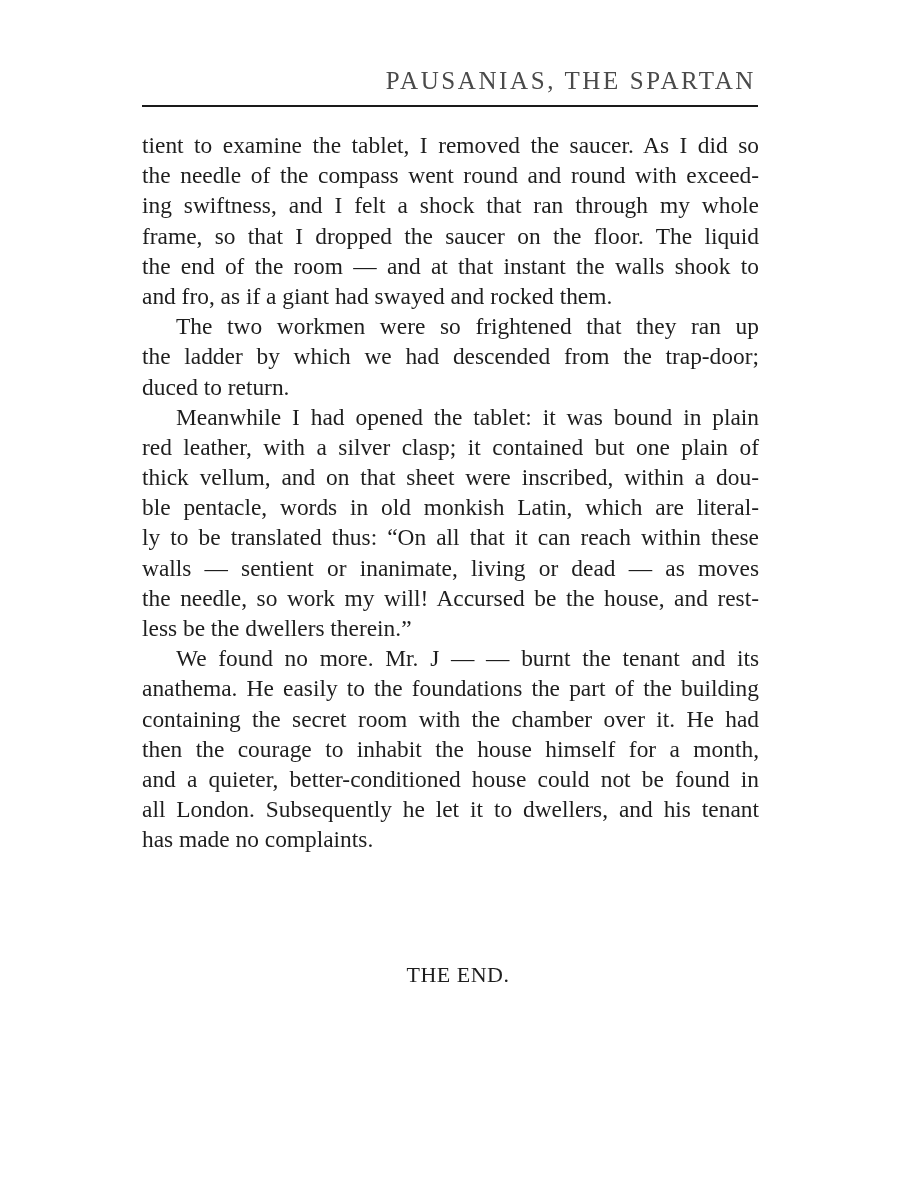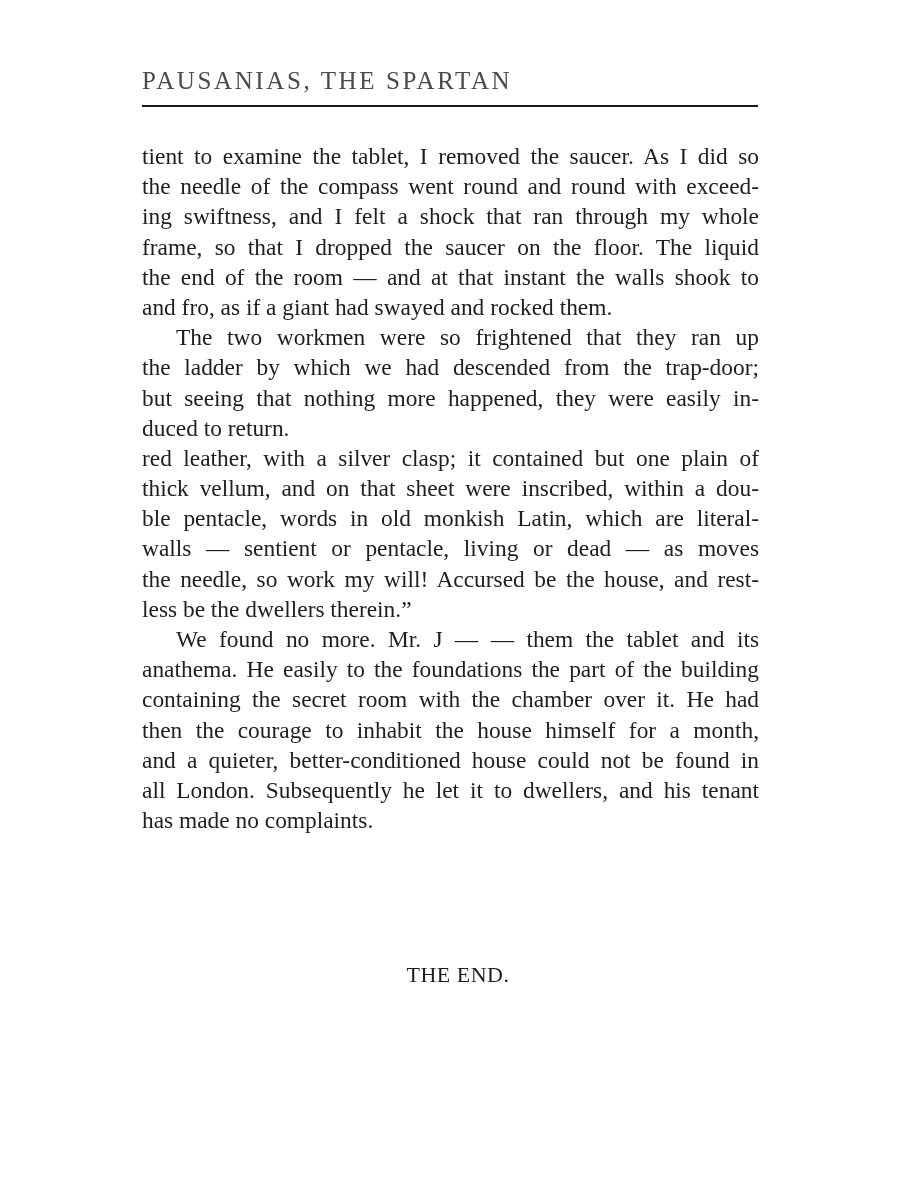--- a/index.html
+++ b/index.html
@@ -13,39 +13,40 @@
       position: relative;
       overflow: hidden;
       font-family: "Liberation Serif", "DejaVu Serif", serif;
       color: #1e1e1e;
     }
     .running-head {
       position: absolute;
       left: 142px;
       top: 66px;
       width: 614px;
+      text-align: right;
       font-family: "Liberation Serif", "DejaVu Serif", serif;
       font-size: 25px;
       letter-spacing: 2.6px;
       color: #4a4a4a;
       line-height: 30px;
       white-space: nowrap;
     }
     .head-rule {
       position: absolute;
       left: 142px;
       top: 105px;
       width: 616px;
       height: 2px;
       background: #1a1a1a;
     }
     .text-block {
       position: absolute;
       left: 142px;
-      top: 141px;
+      top: 130px;
       width: 617px;
       font-size: 23.4px;
       line-height: 30.2px;
       text-align: justify;
     }
     .line {
       display: block;
       white-space: nowrap;
       text-align: justify;
       text-align-last: justify;
@@ -81,35 +82,36 @@
     <span class="line">the needle of the compass went round and round with exceed-</span>
     <span class="line">ing swiftness, and I felt a shock that ran through my whole</span>
     <span class="line">frame, so that I dropped the saucer on the floor. The liquid</span>
     <span class="line">the end of the room — and at that instant the walls shook to</span>
     <span class="line last">and fro, as if a giant had swayed and rocked them.</span>
   </div>
 
   <div>
     <span class="line indent">The two workmen were so frightened that they ran up</span>
     <span class="line">the ladder by which we had descended from the trap-door;</span>
-    <span class="line">but seeing that nothing more happened, they were easily in-</span>
     <span class="line last">duced to return.</span>
   </div>
 
   <div>
+    <span class="line indent">Meanwhile I had opened the tablet: it was bound in plain</span>
     <span class="line">red leather, with a silver clasp; it contained but one plain of</span>
     <span class="line">thick vellum, and on that sheet were inscribed, within a dou-</span>
     <span class="line">ble pentacle, words in old monkish Latin, which are literal-</span>
-    <span class="line">walls — sentient or pentacle, living or dead — as moves</span>
+    <span class="line">ly to be translated thus: “On all that it can reach within these</span>
+    <span class="line">walls — sentient or inanimate, living or dead — as moves</span>
     <span class="line">the needle, so work my will! Accursed be the house, and rest-</span>
     <span class="line last">less be the dwellers therein.”</span>
   </div>
 
   <div>
-    <span class="line indent">We found no more. Mr. J — — them the tablet and its</span>
+    <span class="line indent">We found no more. Mr. J — — burnt the tenant and its</span>
     <span class="line">anathema. He easily to the foundations the part of the building</span>
     <span class="line">containing the secret room with the chamber over it. He had</span>
     <span class="line">then the courage to inhabit the house himself for a month,</span>
     <span class="line">and a quieter, better-conditioned house could not be found in</span>
     <span class="line">all London. Subsequently he let it to dwellers, and his tenant</span>
     <span class="line last">has made no complaints.</span>
   </div>
 </div>
 
 <div class="the-end">THE END.</div>

